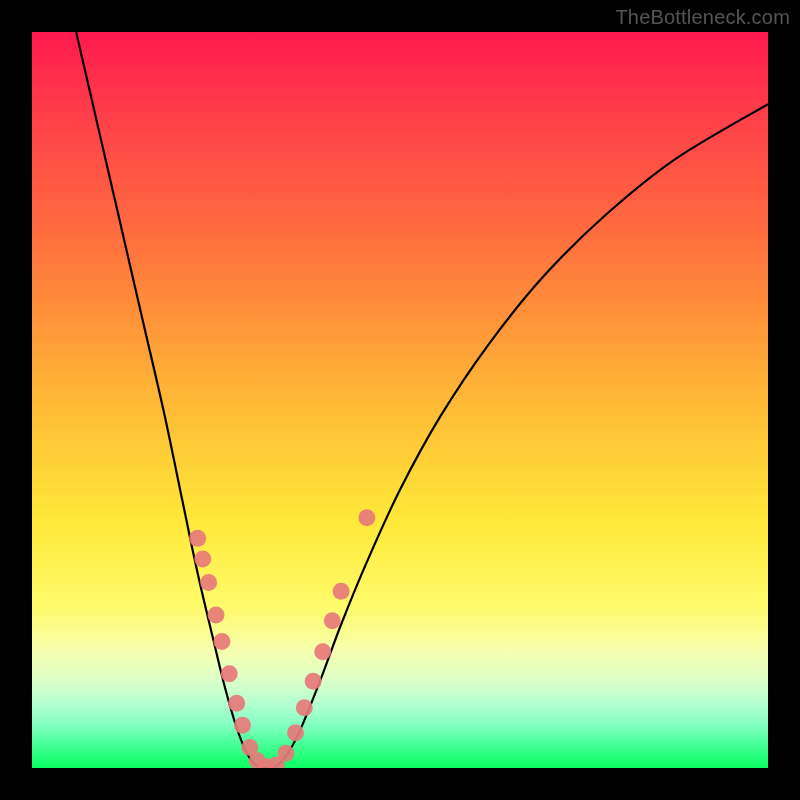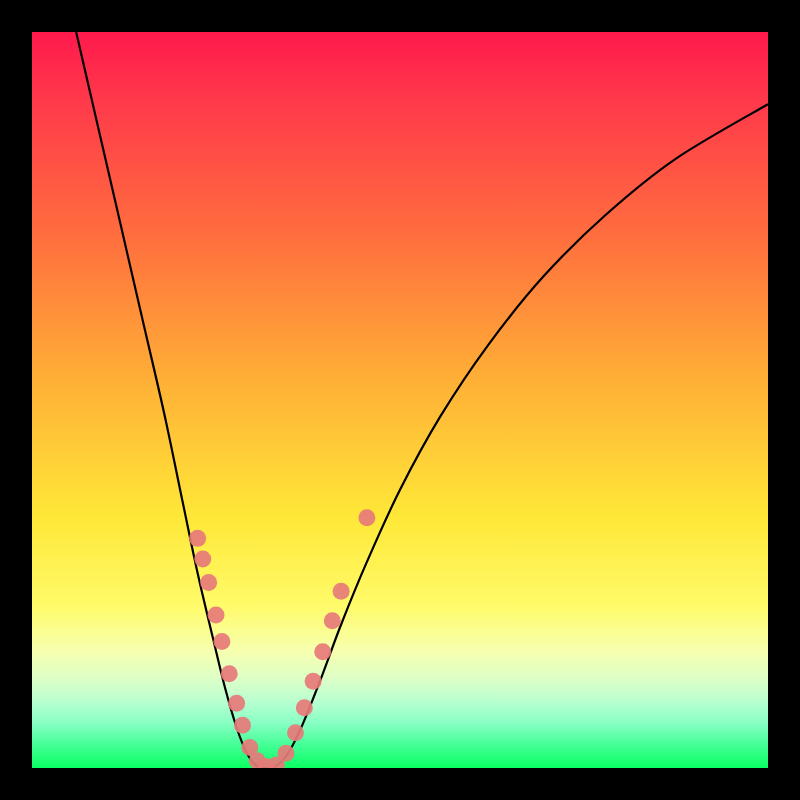--- a/index.html
+++ b/index.html
@@ -61,20 +61,21 @@
     left: 0; top: 0;
     width: 736px;
     height: 736px;
     overflow: visible;
   }
 </style>
 </head>
 <body>
 
 <div class="frame">
+  <div class="watermark">TheBottleneck.com</div>
   <div class="plot">
     <div class="gradient"></div>
     <svg class="curve" viewBox="0 0 736 736">
       <path id="curve-path" fill="none" stroke="#000000" stroke-width="2.2" d="M 44.16 0.00 C 47.84 15.95, 58.88 63.79, 66.24 95.68 C 73.60 127.57, 80.96 159.47, 88.32 191.36 C 95.68 223.25, 103.04 255.15, 110.40 287.04 C 117.76 318.93, 125.73 352.05, 132.48 382.72 C 139.23 413.39, 145.36 444.67, 150.88 471.04 C 156.40 497.41, 160.69 518.88, 165.60 540.96 C 170.51 563.04, 175.78 584.51, 180.32 603.52 C 184.86 622.53, 188.78 639.71, 192.83 655.04 C 196.88 670.37, 200.93 684.48, 204.61 695.52 C 208.29 706.56, 211.60 714.90, 214.91 721.28 C 218.22 727.66, 221.29 731.34, 224.48 733.79 C 227.67 736.25, 230.74 736.00, 234.05 736.00 C 237.36 736.00, 240.67 736.25, 244.35 733.79 C 248.03 731.34, 251.71 728.27, 256.13 721.28 C 260.54 714.29, 265.45 704.11, 270.85 691.84 C 276.25 679.57, 282.13 664.24, 288.51 647.68 C 294.89 631.12, 301.39 612.11, 309.12 592.48 C 316.85 572.85, 325.07 552.37, 334.88 529.92 C 344.69 507.47, 355.73 482.08, 368.00 457.79 C 380.27 433.50, 393.76 408.36, 408.48 384.19 C 423.20 360.03, 439.15 336.11, 456.32 312.80 C 473.49 289.49, 491.89 266.06, 511.52 244.35 C 531.15 222.64, 552.00 202.15, 574.08 182.53 C 596.16 162.90, 617.01 144.99, 644.00 126.59 C 670.99 108.19, 720.67 81.21, 736.00 72.13"></path>
       <g id="dots">
           <circle cx="165.60" cy="506.37" r="8.5" fill="#e77a7a" fill-opacity="0.92"></circle>
           <circle cx="170.75" cy="526.98" r="8.5" fill="#e77a7a" fill-opacity="0.92"></circle>
           <circle cx="176.64" cy="550.53" r="8.5" fill="#e77a7a" fill-opacity="0.92"></circle>
           <circle cx="184.00" cy="582.91" r="8.5" fill="#e77a7a" fill-opacity="0.92"></circle>
           <circle cx="189.89" cy="609.41" r="8.5" fill="#e77a7a" fill-opacity="0.92"></circle>

